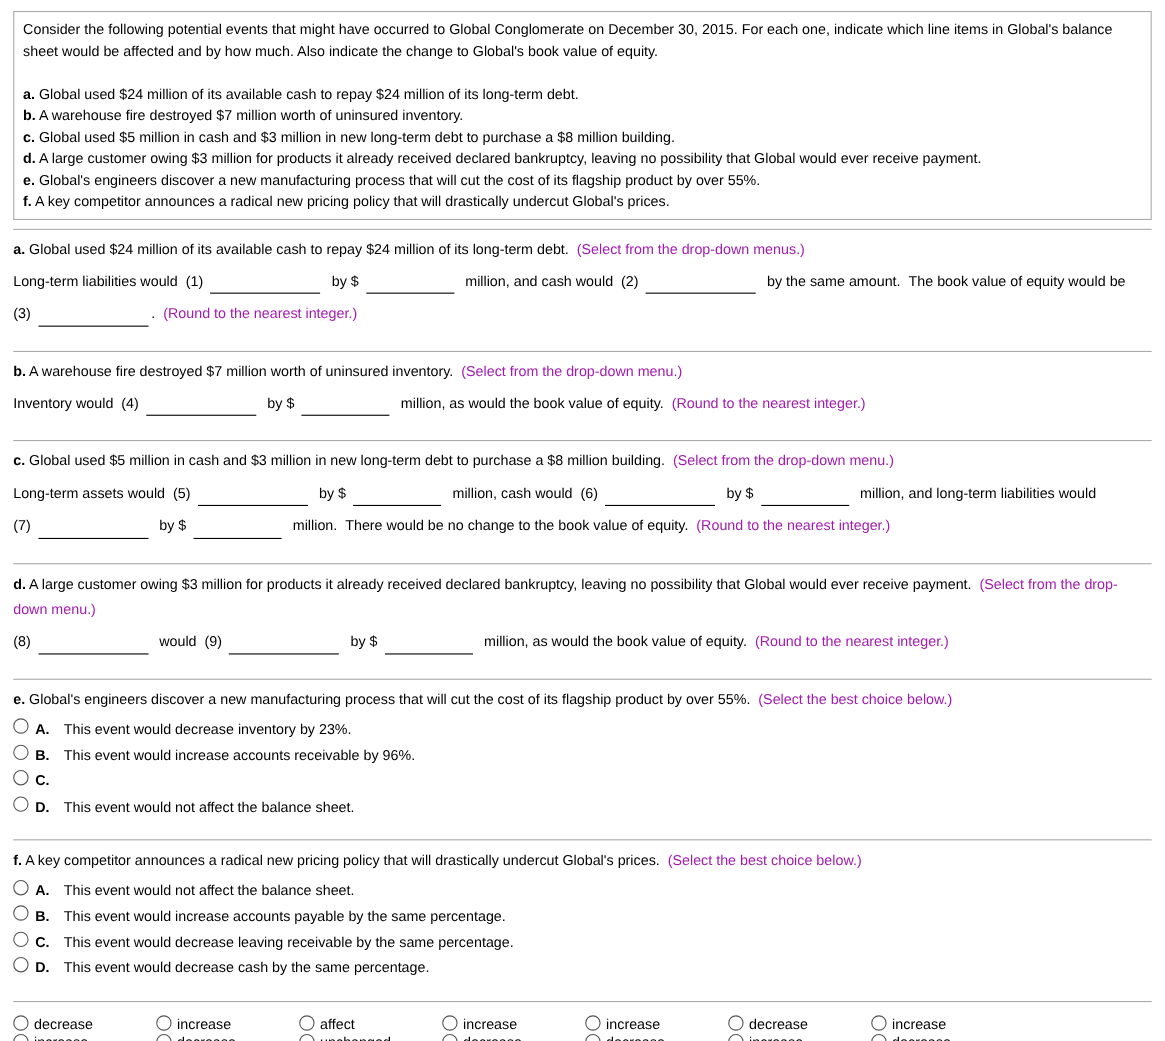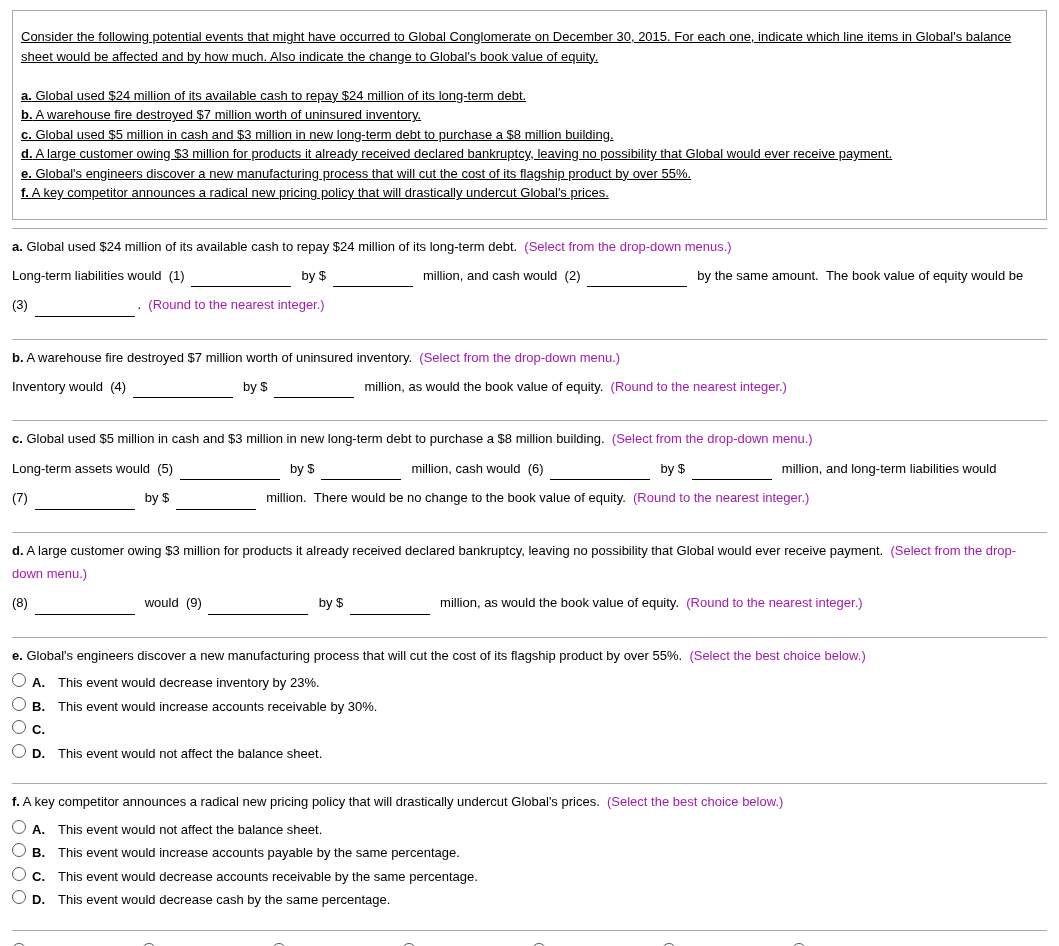--- a/index.html
+++ b/index.html
@@ -6,24 +6,23 @@
     body {
       font-family: Arial, sans-serif;
       font-size: 13px;
       color: #000;
       background: #fff;
       padding: 10px 12px;
       width: 1059px;
     }
     .intro-box {
       border: 1px solid #aaa;
-      padding: 16px 8px;
+      padding: 6px 8px;
       margin-bottom: 8px;
       line-height: 1.5;
-      text-decoration: underline;
     }
     .section {
       margin-bottom: 10px;
       padding-bottom: 6px;
     }
     .section-header {
       font-weight: bold;
       color: #000;
       display: inline;
     }
@@ -172,21 +171,21 @@
     <span class="section-header">e.</span> Global's engineers discover a new manufacturing process that will cut the cost of its flagship product by over 55%. &nbsp;<span class="blue-text">(Select the best choice below.)</span>
   </div>
   <div class="mc-option">
     <div class="radio-circle"></div>
     <span class="mc-label">A.</span>
     <span>This event would decrease inventory by 23%.</span>
   </div>
   <div class="mc-option">
     <div class="radio-circle"></div>
     <span class="mc-label">B.</span>
-    <span>This event would increase accounts receivable by 30%.</span>
+    <span>This event would increase accounts receivable by 96%.</span>
   </div>
   <div class="mc-option">
     <div class="radio-circle"></div>
     <span class="mc-label">C.</span>
   </div>
   <div class="mc-option">
     <div class="radio-circle"></div>
     <span class="mc-label">D.</span>
     <span>This event would not affect the balance sheet.</span>
   </div>
@@ -204,21 +203,21 @@
     <span>This event would not affect the balance sheet.</span>
   </div>
   <div class="mc-option">
     <div class="radio-circle"></div>
     <span class="mc-label">B.</span>
     <span>This event would increase accounts payable by the same percentage.</span>
   </div>
   <div class="mc-option">
     <div class="radio-circle"></div>
     <span class="mc-label">C.</span>
-    <span>This event would decrease accounts receivable by the same percentage.</span>
+    <span>This event would decrease leaving receivable by the same percentage.</span>
   </div>
   <div class="mc-option">
     <div class="radio-circle"></div>
     <span class="mc-label">D.</span>
     <span>This event would decrease cash by the same percentage.</span>
   </div>
 </div>
 
 <div class="bottom-answers">
   <div class="answer-row">
@@ -241,21 +240,21 @@
       </div>
       <div class="radio-option">
         <div class="radio-circle"></div>
         <span>decrease</span>
       </div>
     </div>
 
     <div class="answer-col-3">
       <div class="radio-option">
         <div class="radio-circle"></div>
-        <span>integer</span>
+        <span>affect</span>
       </div>
       <div class="radio-option">
         <div class="radio-circle"></div>
         <span>unchanged</span>
       </div>
 
     </div>
 
     <div class="answer-col">
       <div class="radio-option">

